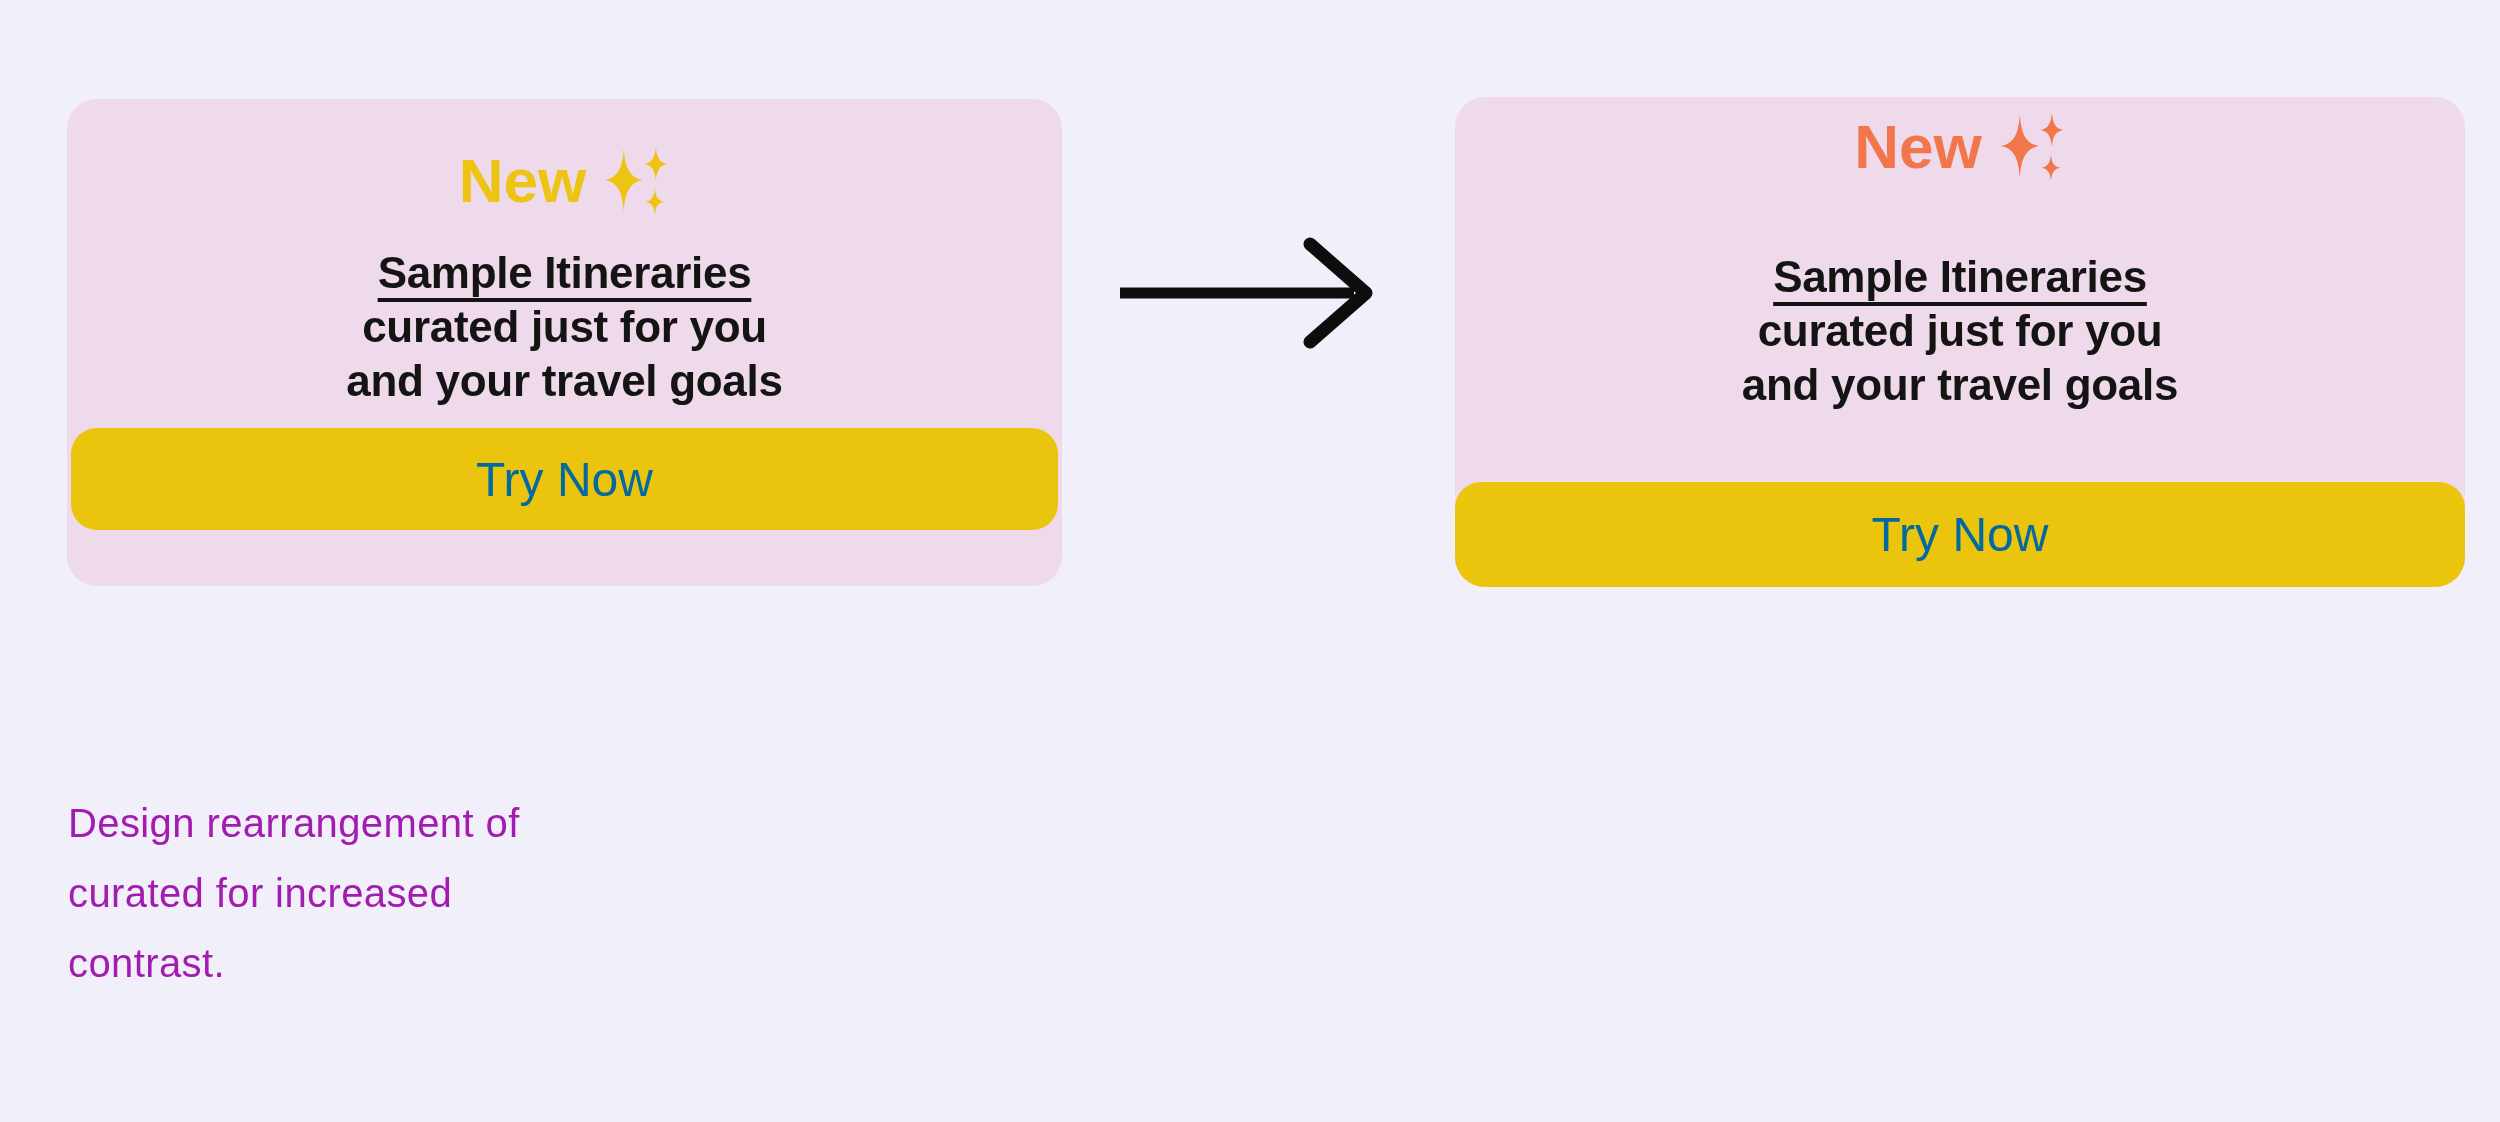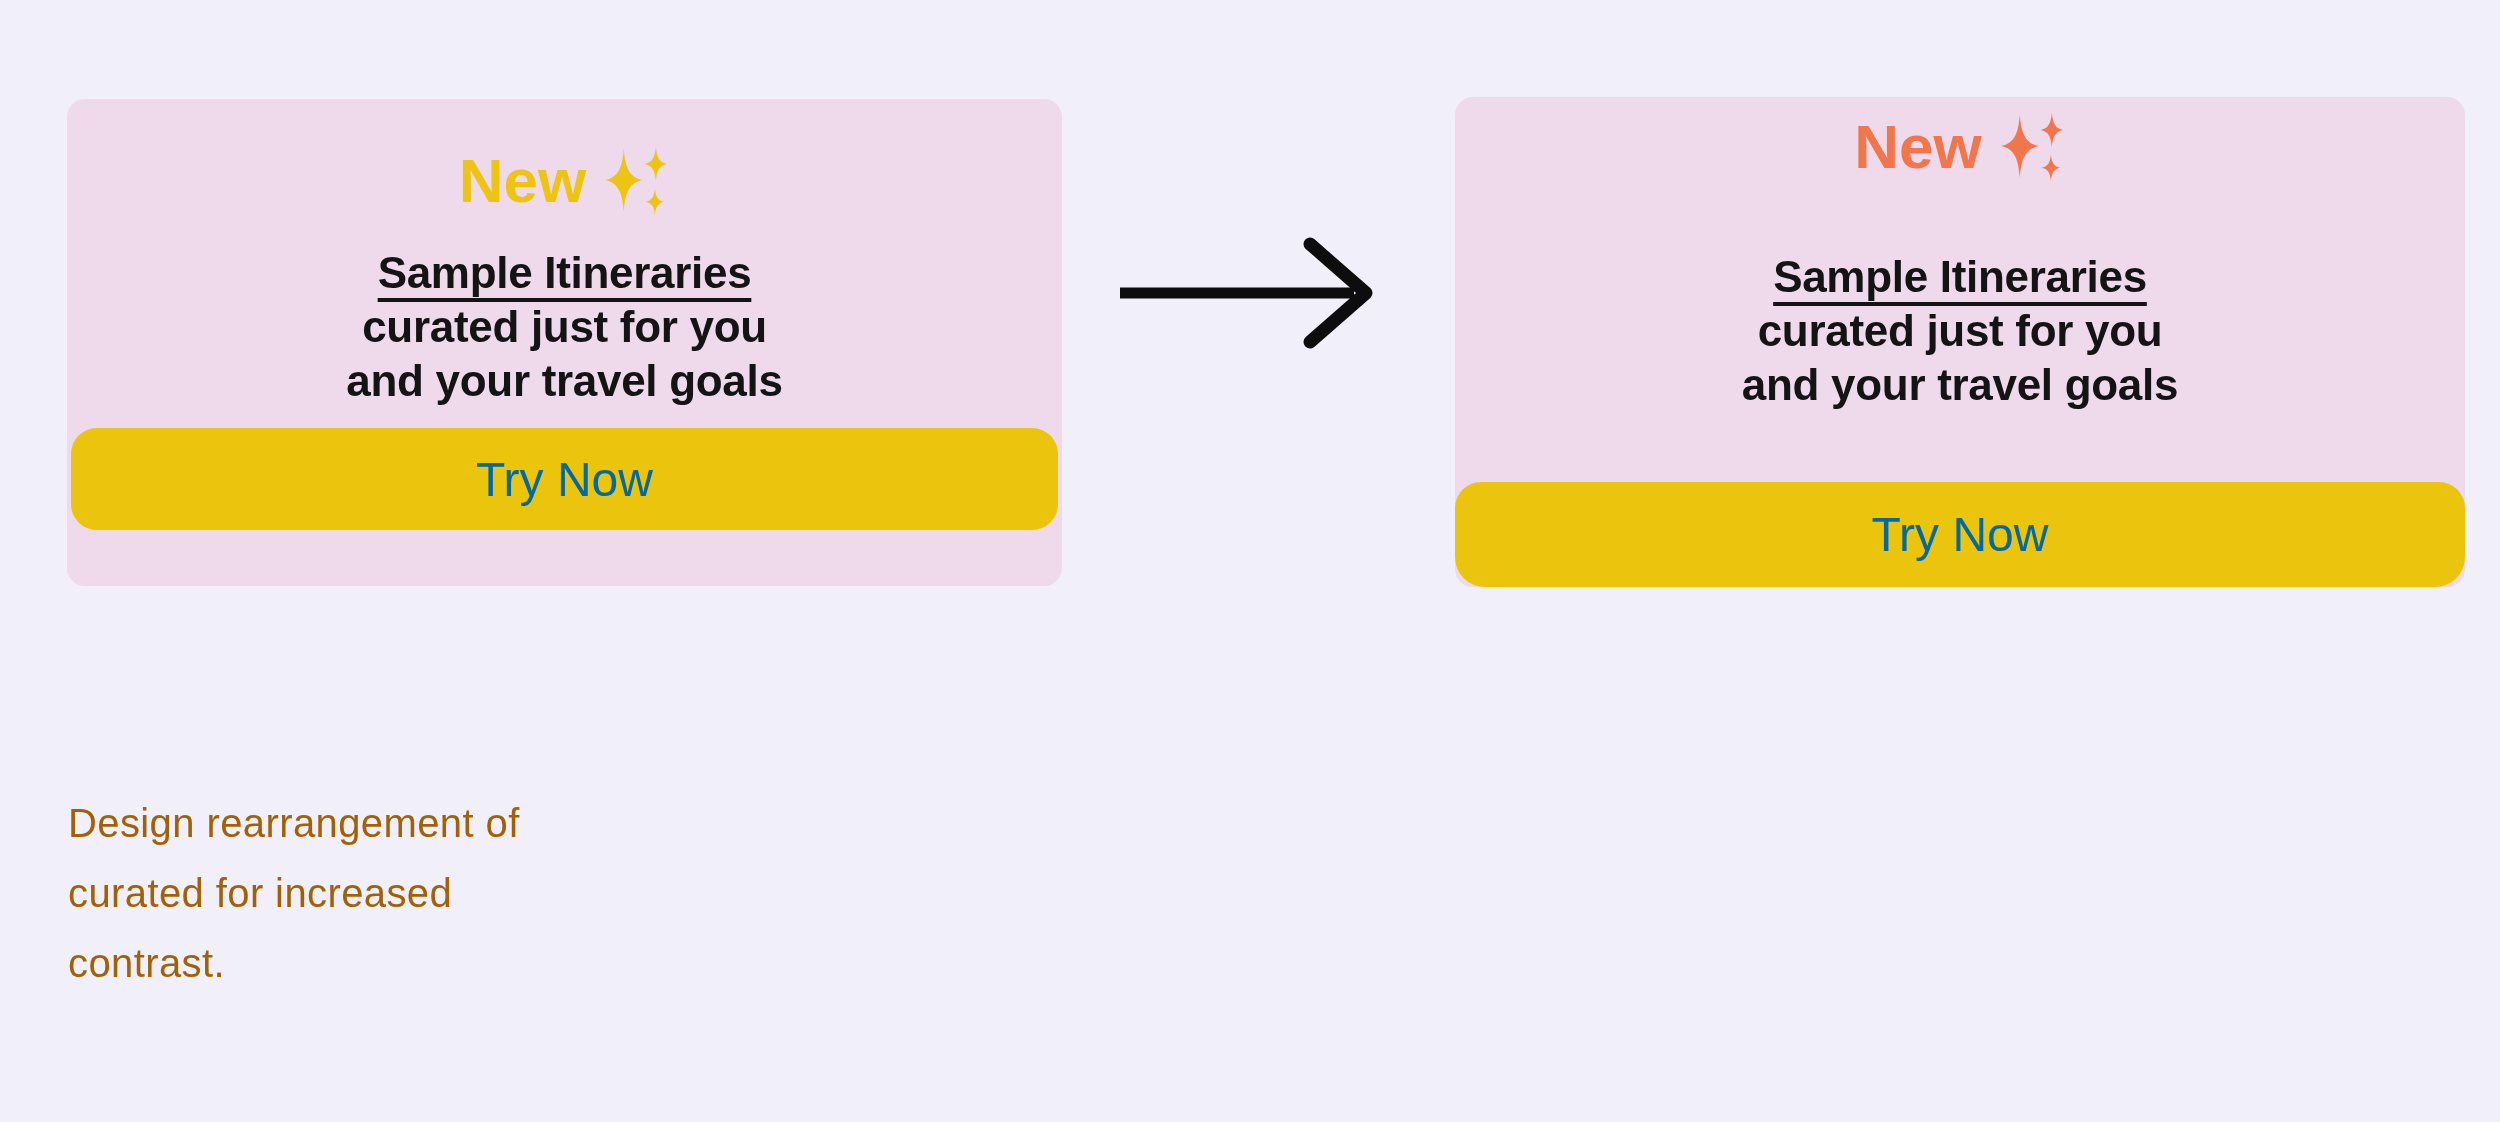--- a/index.html
+++ b/index.html
@@ -11,21 +11,21 @@
     position: relative;
     width: 2500px; height: 1122px;
     background: #F1EFF9;
     overflow: hidden;
   }
 
   
   .card {
     position: absolute;
     background: #EEDAEB;
-    border-radius: 18px;
+    border-radius: 30px;
   }
   .card.before { left: 67px;  top: 99px; width: 995px;  height: 487px; }
   .card.after  { left: 1455px; top: 97px; width: 1010px; height: 490px; }
 
   .badge {
     position: absolute; left: 0; right: 0;
     display: flex; justify-content: center; align-items: center;
     gap: 18px; height: 76px;
   }
   .before .badge { top: 44px; }
@@ -73,21 +73,21 @@
 
   
   .arrow { position: absolute; left: 1112px; top: 233px; color: #0D0D0D; }
   .arrow svg { display: block; }
 
   
   .caption {
     position: absolute; left: 68px; top: 788px;
     font-size: 40px; font-weight: 400;
     line-height: 70px; letter-spacing: 0.4px;
-    color: #a16207;
+    color: #a21caf;
   }
 </style>
 </head>
 <body>
 
 <div class="stage">
 
   <div class="card before">
     <div class="badge">
       <span class="badge-label">New</span>

